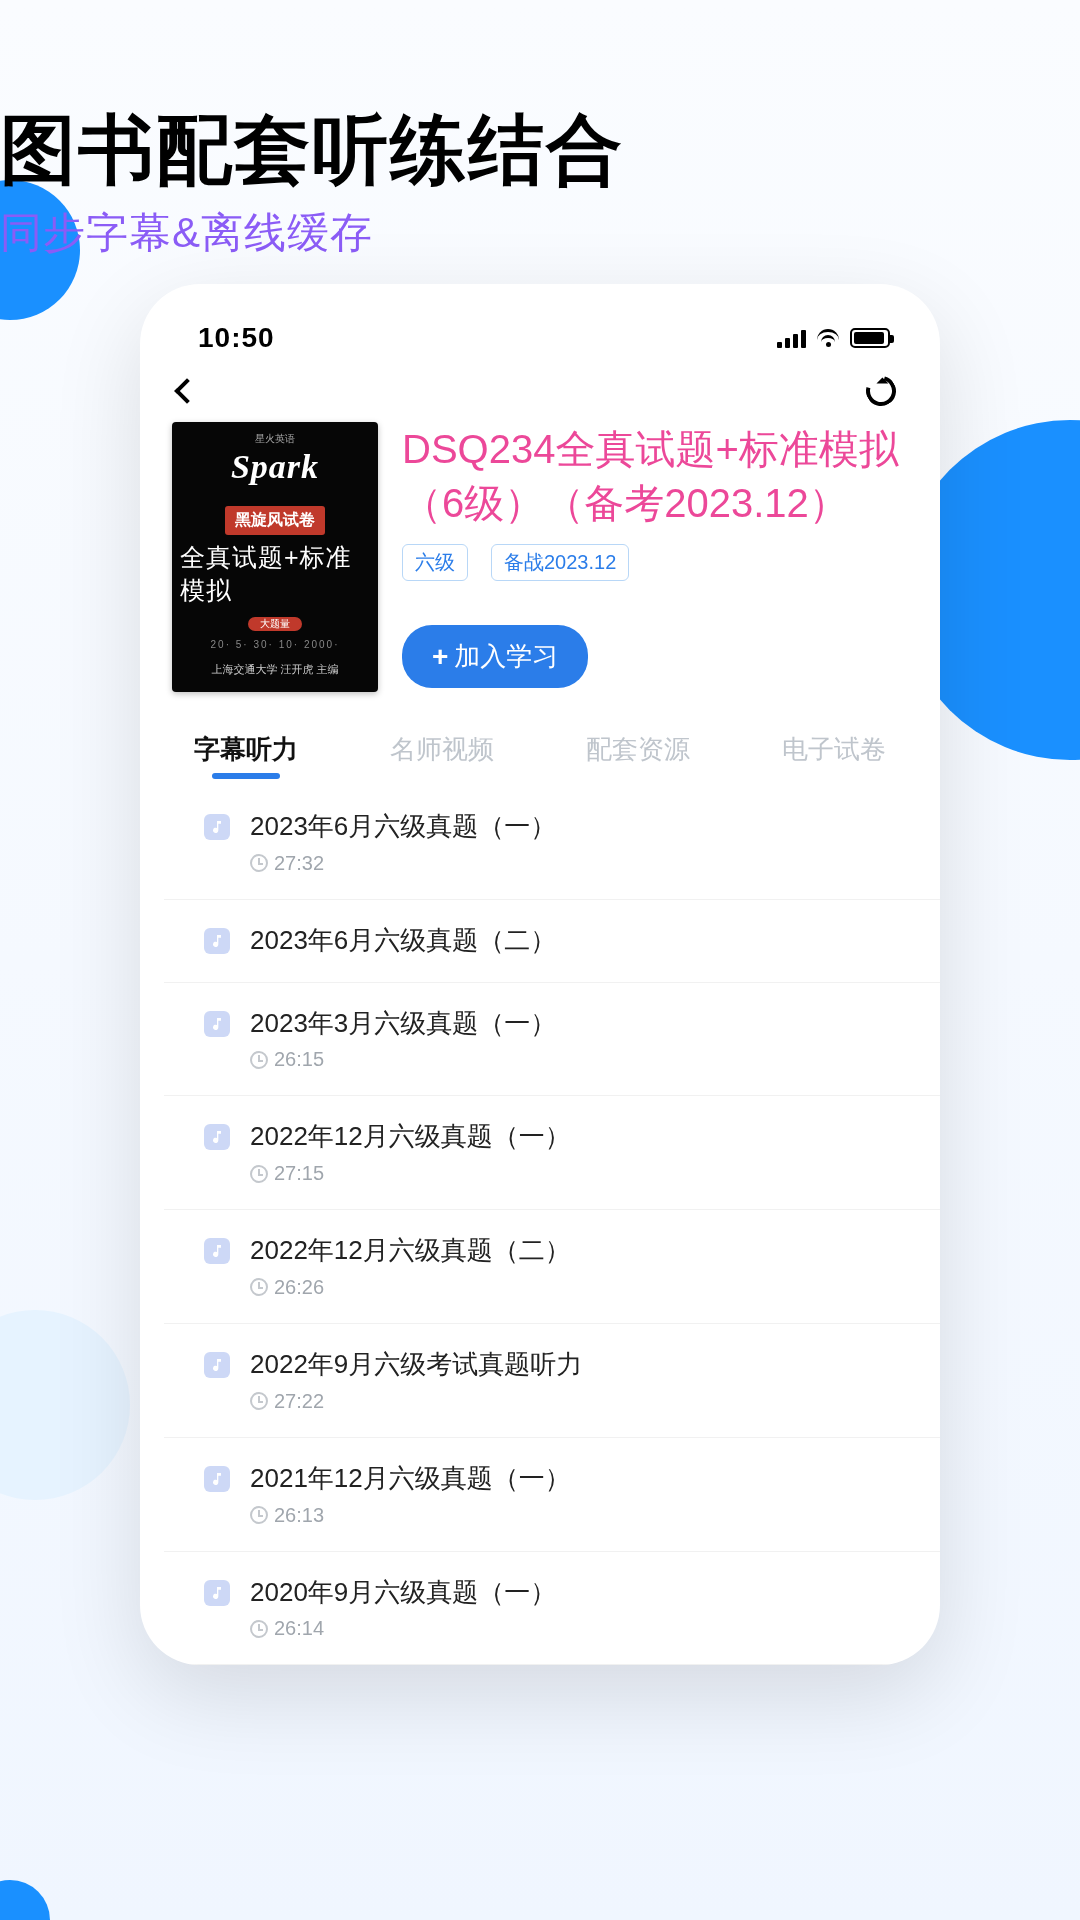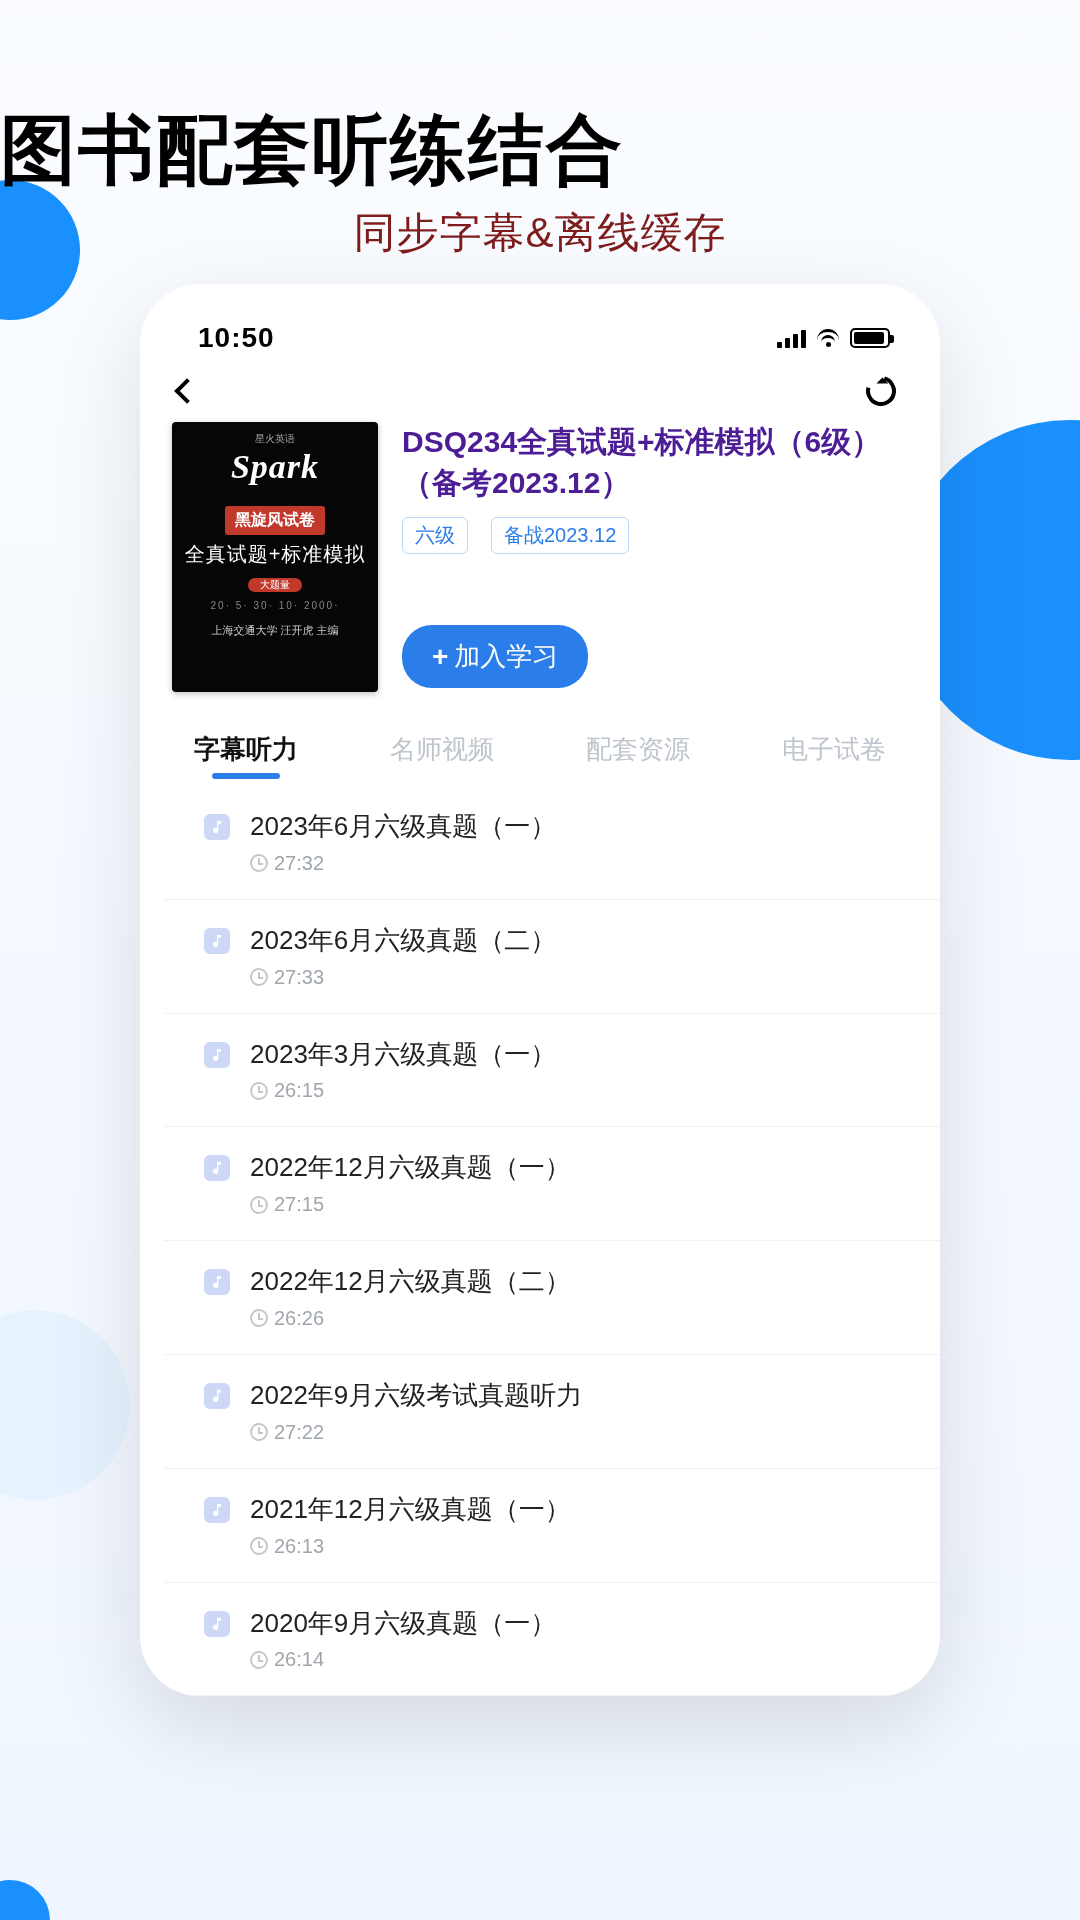--- a/index.html
+++ b/index.html
@@ -29,22 +29,22 @@
   .bg-circle-4 {
     position: absolute; left: -30px; bottom: -40px;
     width: 80px; height: 80px; border-radius: 50%;
     background: #1a90ff;
   }
   .promo-title {
     position: absolute; top: 100px; left: 0; right: 0; text-align: left;
     font-size: 76px; font-weight: 700; color: #000; letter-spacing: 2px;
   }
   .promo-subtitle {
-    position: absolute; top: 205px; left: 0; right: 0; text-align: center;
-    font-size: 42px; color: #7f1d1d; letter-spacing: 1px;
+    position: absolute; top: 205px; left: 0; right: 0; 
+    font-size: 42px; color: #8b5cf6; letter-spacing: 1px;
   }
 
   .phone {
     position: absolute;
     left: 140px; top: 284px;
     width: 800px;
     background: #ffffff;
     border-radius: 60px;
     box-shadow: 0 30px 90px rgba(0,0,0,0.12);
     padding: 28px 30px 0 30px;
@@ -104,26 +104,26 @@
     padding: 10px 8px; font-size:12px;
   }
   .cover-brand {
     font-family: Georgia, serif; font-weight:700; font-style:italic;
     font-size: 34px; letter-spacing:1px; margin-top:2px;
   }
   .cover-tag {
     background:#c0392b; color:#fff; font-size:16px; font-weight:600;
     padding:4px 10px; border-radius:3px; margin:20px 0 6px;
   }
-  .cover-main { font-size:20px; font-weight:500; letter-spacing:1px; }
+  .cover-main { font-size:25px; font-weight:500; letter-spacing:1px; }
   .cover-pill { display:inline-block; background:#c0392b; padding:0 12px; border-radius:12px; font-size:10px; margin-top:10px; }
   .cover-dots { font-size:10px; color:#888; margin-top:8px; letter-spacing:2px; }
   .cover-small { font-size:11px; color:#ccc; margin-top:12px; }
   .book-meta { flex:1; display:flex; flex-direction:column; }
-  .book-title { font-size: 30px; font-weight:700; line-height:1.35; color:#4c1d95; }
+  .book-title { font-size: 40px; font-weight:400; line-height:1.35; color:#ec4899; }
   .tag-row { display:flex; gap:23px; margin-top:14px; }
   .tag {
     font-size:20px; color:#2b7de9;
     border:1px solid #b8d7f7; border-radius:6px;
     padding:4px 12px; background:#fff;
   }
   .join-btn {
     margin-top:auto; margin-bottom:4px;
     align-self:flex-start;
     background:#2b7de9; color:#fff; font-size:26px; font-weight:500;
@@ -251,24 +251,20 @@
         </div>
       </div>
       <div class="list-item">
         <div class="audio-ic">
           <svg viewBox="0 0 24 24">
             <path d="M12 3v10.55A4 4 0 1 0 14 17V7h4V3z"></path>
           </svg>
         </div>
         <div class="item-body">
           <div class="item-title">2023年6月六级真题（二）</div>
-          <div class="item-meta">
-            <span class="clock-ic"></span>
-            <span>27:33</span>
-          </div>
         </div>
       </div>
       <div class="list-item">
         <div class="audio-ic">
           <svg viewBox="0 0 24 24">
             <path d="M12 3v10.55A4 4 0 1 0 14 17V7h4V3z"></path>
           </svg>
         </div>
         <div class="item-body">
           <div class="item-title">2023年3月六级真题（一）</div>

